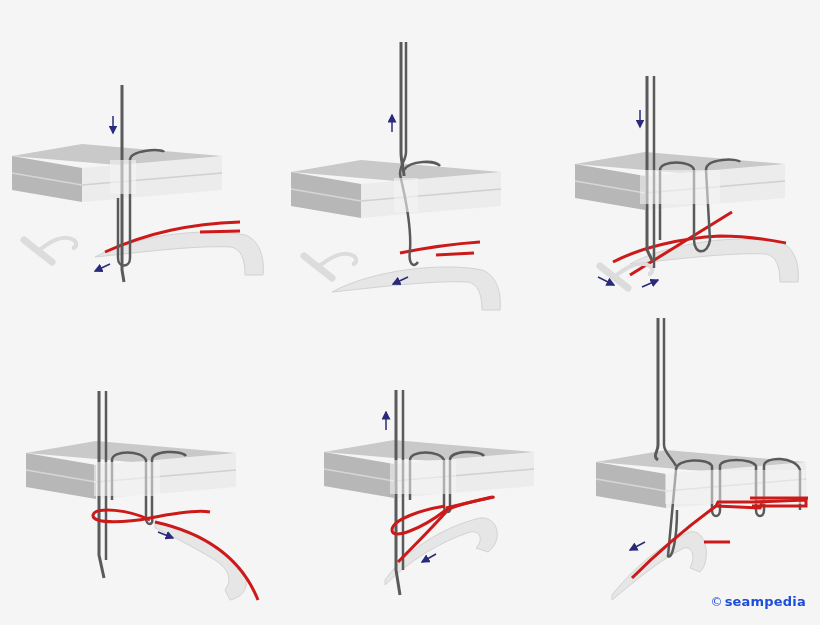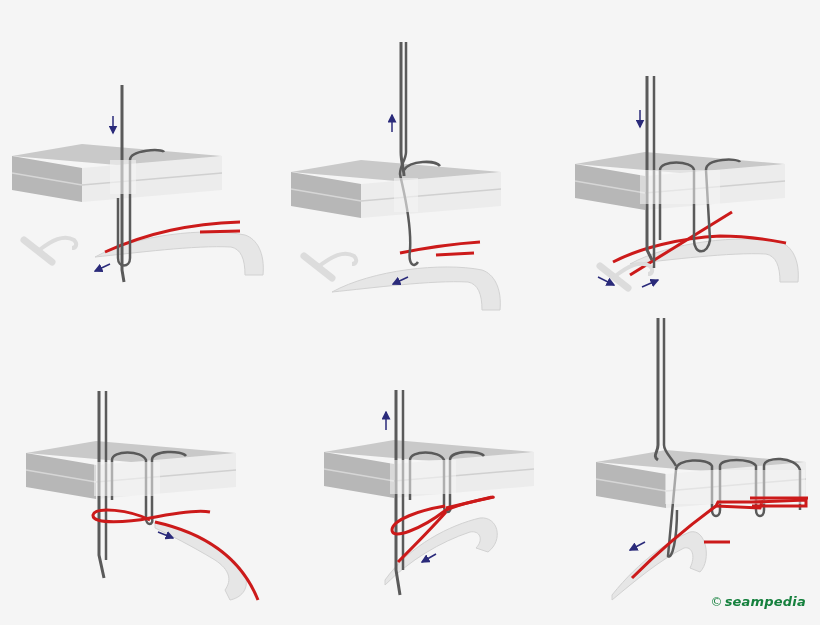--- a/index.html
+++ b/index.html
@@ -1,18 +1,18 @@
 <!DOCTYPE html>
 <html><head>
 <meta charset="utf-8">
 <style>
   html,body{margin:0;padding:0;background:#f5f5f5;}
   #stage{position:relative;width:820px;height:625px;background:#f5f5f5;overflow:hidden;}
   svg{position:absolute;left:0;top:0;}
-  .credit{position:absolute;right:14px;bottom:16px;font-family:"DejaVu Sans",sans-serif;font-weight:bold;font-size:13px;color:#15803d;letter-spacing:0.2px;font-style:italic;}
+  .credit{position:absolute;right:14px;bottom:16px;font-family:"DejaVu Sans",sans-serif;font-weight:bold;font-size:13px;color:#1d4ed8;letter-spacing:0.2px;}
   .credit .c{font-weight:normal;font-size:12px;margin-right:2px;}
 </style>
 </head>
 <body>
 
 <div id="stage">
 <svg width="820" height="625" viewBox="0 0 820 625">
   <defs>
     <marker id="ah" markerWidth="6" markerHeight="6" refX="5" refY="3" orient="auto">
       <path d="M0,0 L6,3 L0,6 Z" fill="#2a2a7a"></path>

